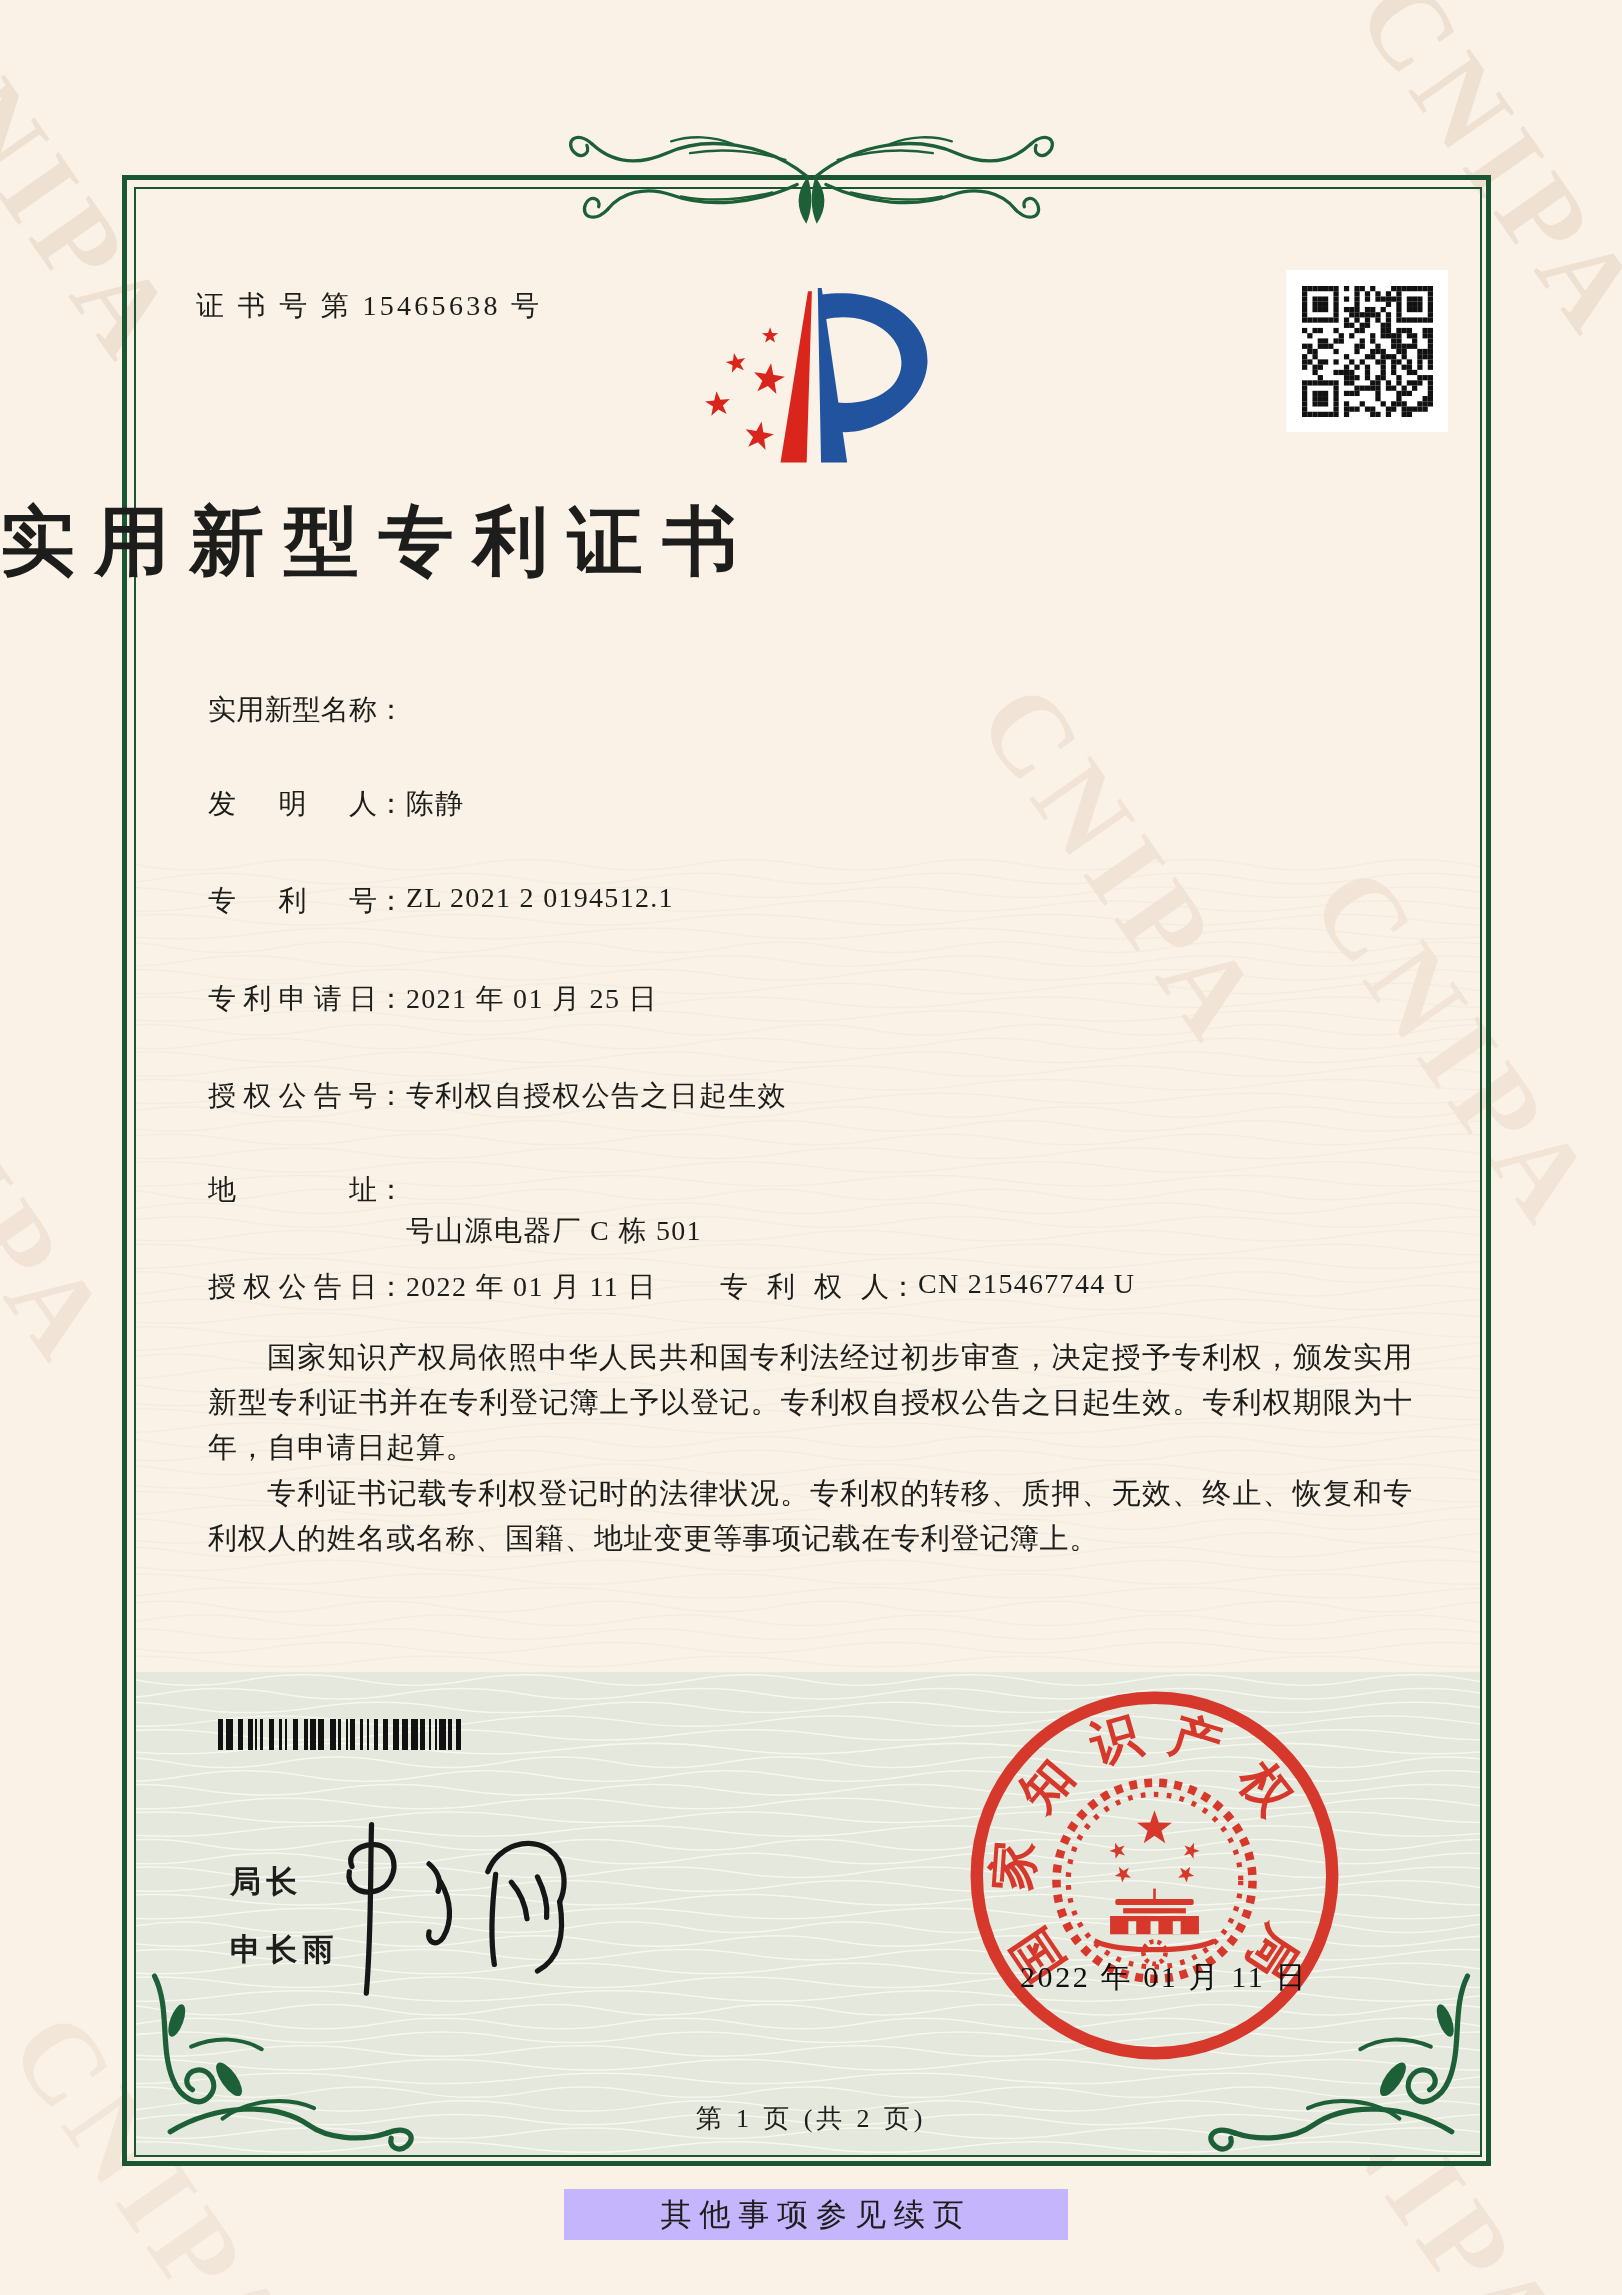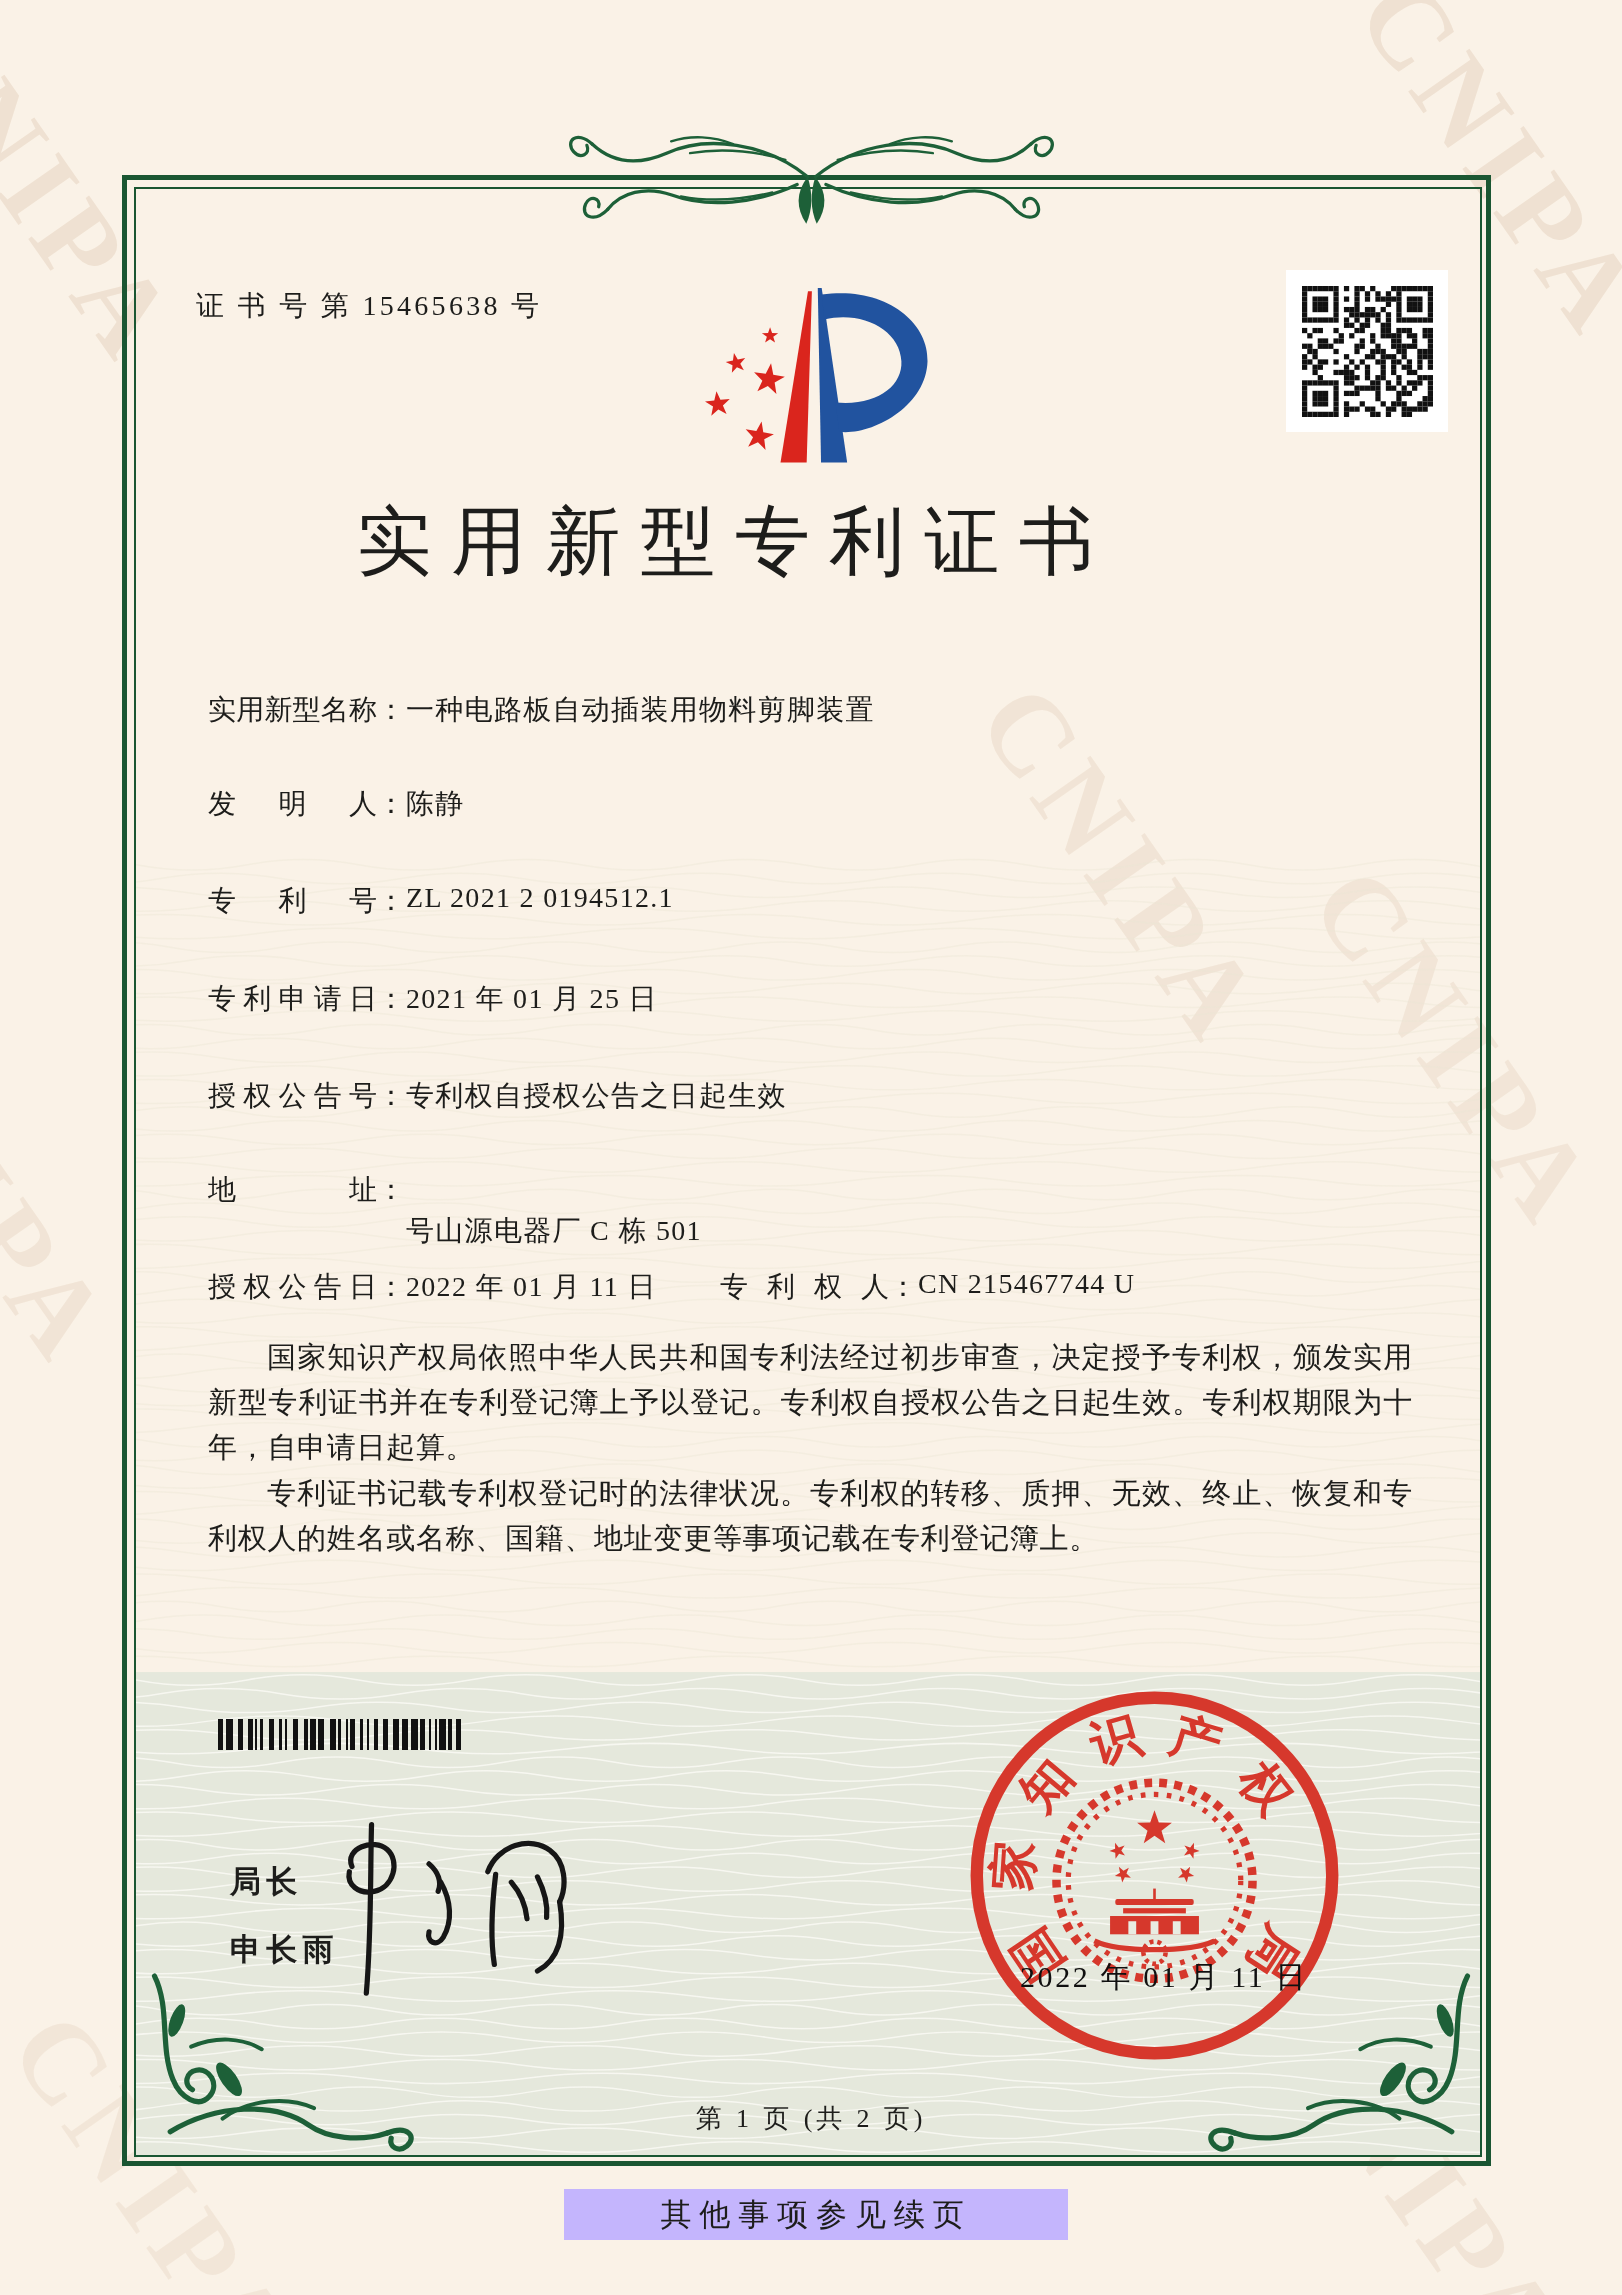--- a/index.html
+++ b/index.html
@@ -13,21 +13,21 @@
   .wm{
     position:absolute;font-size:114px;font-weight:bold;letter-spacing:10.5px;
     color:#ecdccb;transform:rotate(55deg);transform-origin:left top;
     white-space:nowrap;pointer-events:none;
   }
   
   .frame-outer{left:122px;top:175px;width:1359px;height:1981px;border:5.9px solid #1a5632}
   .frame-inner{left:134px;top:187px;width:1344px;height:1966px;border:2px solid #1a5632}
   
   .certno{left:196px;top:287px;font-size:28px;letter-spacing:3.3px}
-  .title{left:0;top:492px;width:1470px;text-align:center;font-size:75px;font-weight:normal;letter-spacing:19.6px}
+  .title{left:0;top:492px;width:1470px;font-size:75px;font-weight:bold;letter-spacing:19.6px}
   .qrbox{left:1286px;top:270px;width:162px;height:162px;background:#ffffff}
   #qr{position:absolute;left:15.7px;top:15.7px;width:131px;height:131px}
   
   .row{position:absolute;left:208px;display:flex;font-size:28px;white-space:nowrap}
   .lab{width:169px;text-align:justify;text-align-last:justify;display:inline-block}
   .colon{width:29px}
   .val{letter-spacing:1.3px}
   .r1{top:691px}.r2{top:785px}.r3{top:882px}.r4{top:980px}.r5{top:1077px}
   .r6{top:1171px}.r6b{top:1212px;left:406px;position:absolute;font-size:28px;letter-spacing:1.3px}
   .r7{top:1268px}
@@ -549,21 +549,20 @@
         <rect x="160" y="192" width="8" height="8" fill="#111"></rect>
       </svg>
     </div>
 </div>
 
 <div class="abs title z4">实用新型专利证书</div>
 
 <div class="row r1 z4">
   <span class="lab">实用新型名称</span>
     <span class="colon">：</span>
-    <span class="val">一种电路板自动插装用物料剪脚装置</span>
 </div>
 <div class="row r2 z4">
   <span class="lab">发明人</span>
     <span class="colon">：</span>
     <span class="val">陈静</span>
 </div>
 <div class="row r3 z4">
   <span class="lab">专利号</span>
     <span class="colon">：</span>
     <span class="val">ZL 2021 2 0194512.1</span>

